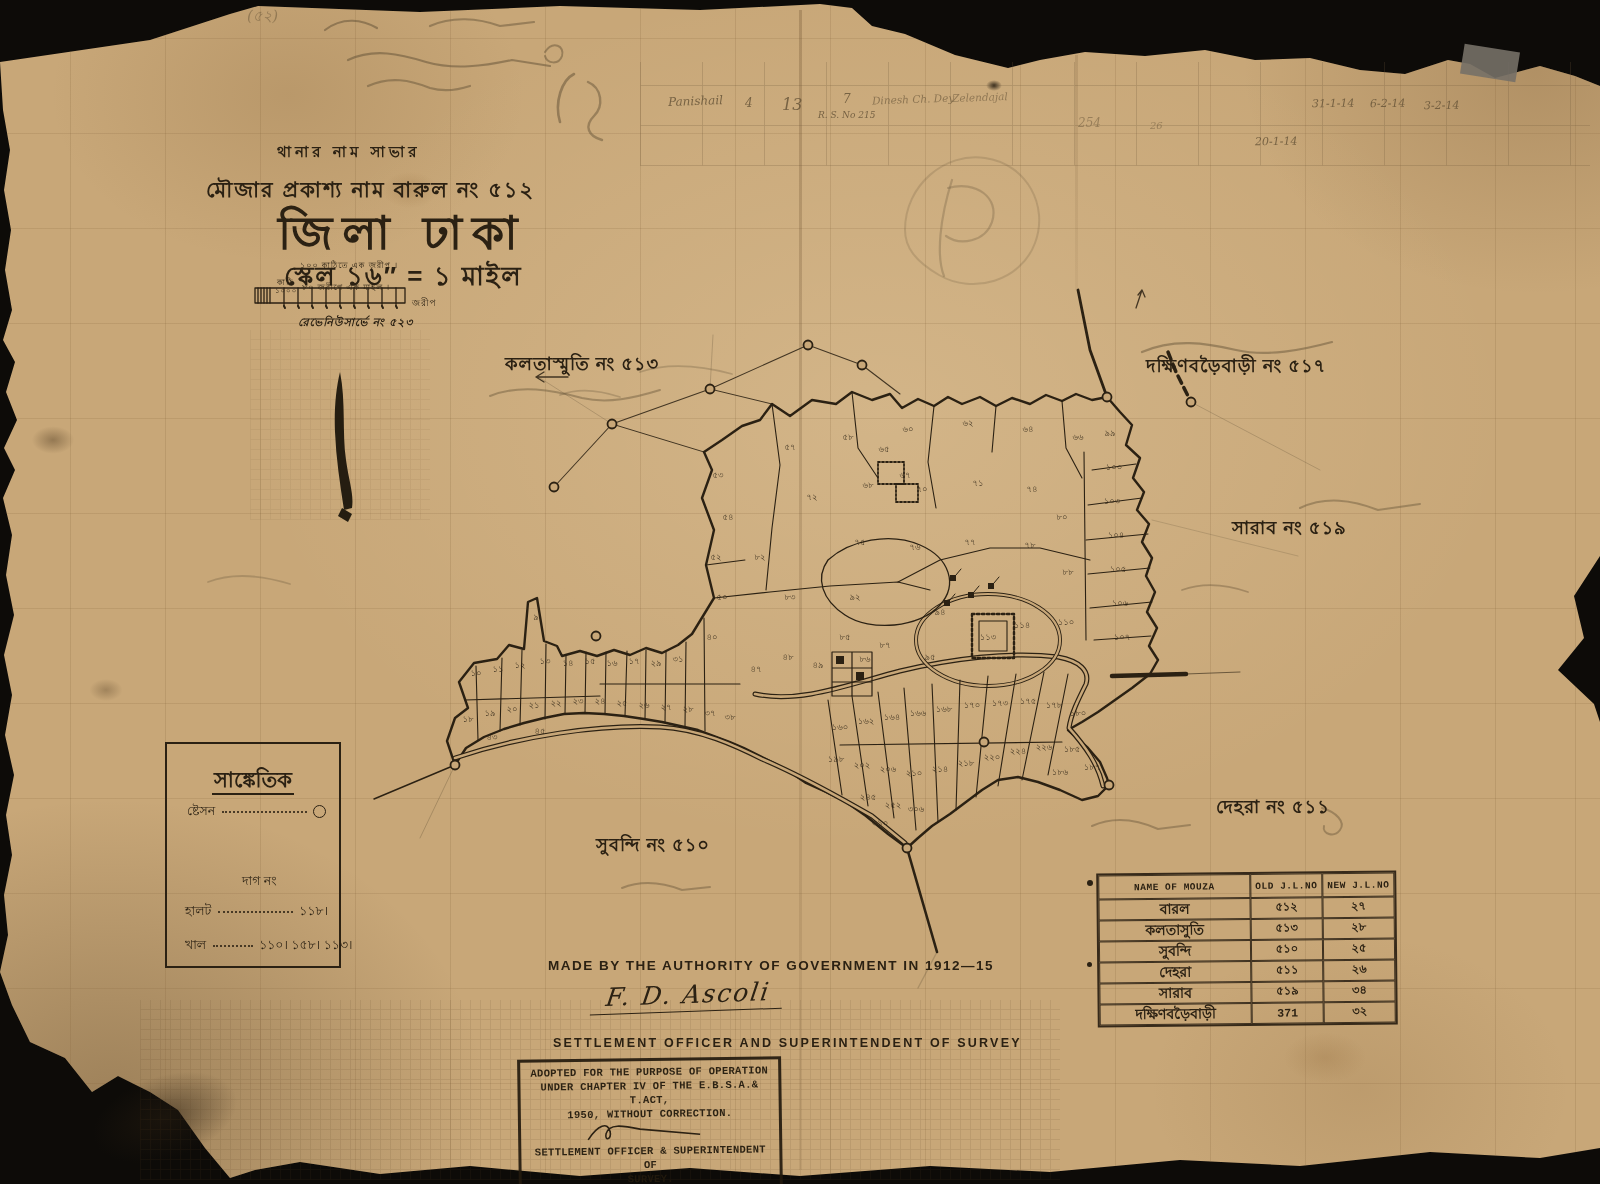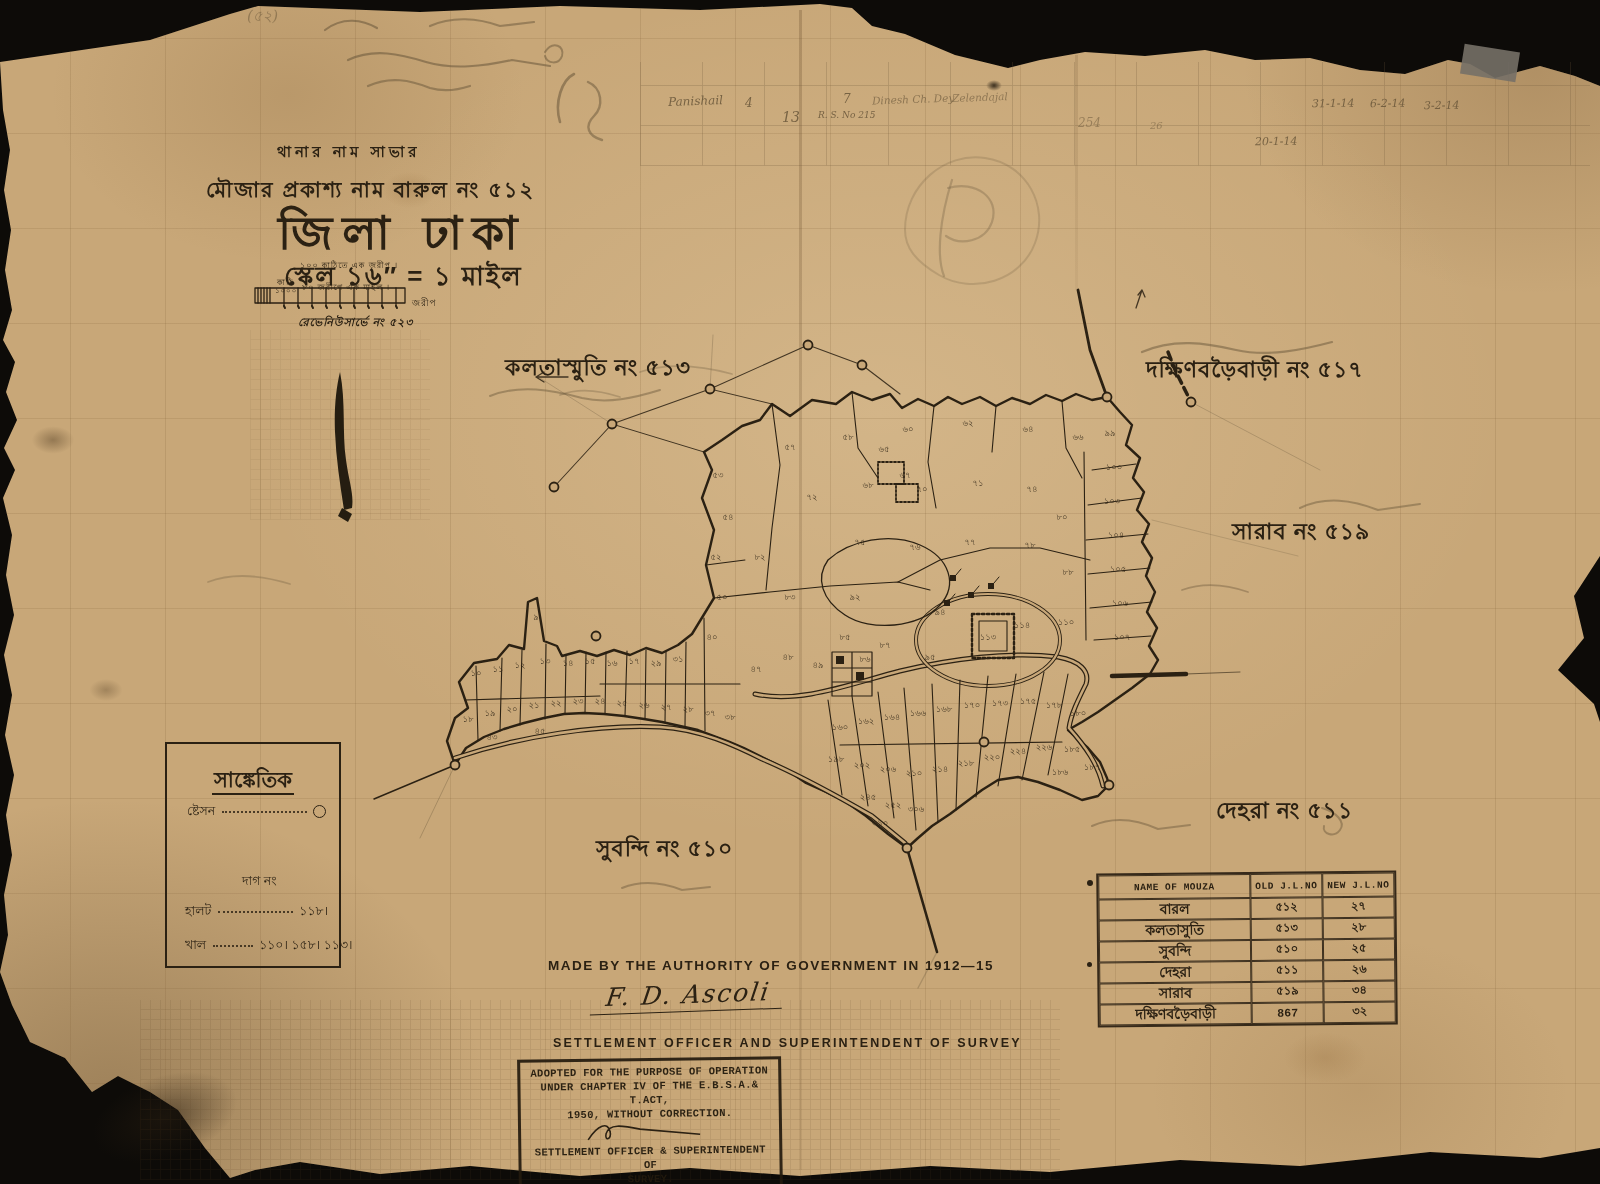--- a/index.html
+++ b/index.html
@@ -29,21 +29,21 @@
   .pencil-text{position:absolute;color:rgba(104,86,58,.85);font-style:italic;font-family:"DejaVu Serif",serif;white-space:nowrap;}
   .tape{position:absolute;background:#767067;opacity:.9;transform:rotate(9deg);}
 
   .t1{left:277px;top:140px;font-size:15px;font-weight:bold;letter-spacing:4px;}
   .t2{left:206px;top:174px;font-size:21px;font-weight:bold;letter-spacing:2px;}
   .t3{left:278px;top:198px;font-size:46px;font-weight:bold;letter-spacing:10px;}
   .t4{left:284px;top:256px;font-size:26px;font-weight:bold;letter-spacing:2px;text-align:center;}
   .sn{position:absolute;font-size:8px;color:#2b2113;letter-spacing:1px;white-space:nowrap;}
   .rev{left:298px;top:314px;font-size:11px;font-weight:bold;letter-spacing:1px;font-style:italic;}
 
-  .mouza-label{position:absolute;font-size:22px;font-weight:bold;letter-spacing:1px;white-space:nowrap;}
+  .mouza-label{position:absolute;font-size:18px;font-weight:bold;letter-spacing:1px;white-space:nowrap;}
 
   .legend{left:165px;top:742px;width:172px;height:222px;border:2.5px solid #2b2113;}
   .legend-title{position:absolute;left:0;right:0;top:20px;text-align:center;font-size:21px;font-weight:bold;}
   .legend-title span{border-bottom:2px solid #2b2113;padding:0 2px 2px;}
   .legend-row{position:absolute;font-size:12.5px;white-space:nowrap;}
   .dotline{display:inline-block;vertical-align:middle;border-bottom:2px dotted rgba(43,33,19,.8);}
   .circ{display:inline-block;width:11px;height:11px;border:1.6px solid #2b2113;border-radius:50%;vertical-align:middle;}
 
   .mtable{left:1097px;top:872px;transform:rotate(-.6deg);border:2px solid rgba(38,28,16,.9);}
   .mtable .row{display:grid;grid-template-columns:152px 72px 72px;}
@@ -369,21 +369,21 @@
       <div class="cell no beng">৫১১</div>
       <div class="cell no beng">২৬</div>
     </div>
     <div class="row">
       <div class="cell nm beng">সারাব</div>
       <div class="cell no beng">৫১৯</div>
       <div class="cell no beng">৩৪</div>
     </div>
     <div class="row">
       <div class="cell nm beng">দক্ষিণবড়ৈবাড়ী</div>
-      <div class="cell no beng">867</div>
+      <div class="cell no beng">371</div>
       <div class="cell no beng">৩২</div>
     </div>
   </div>
   <div class="abs" style="left:1087px;top:880px;width:6px;height:6px;border-radius:50%;background:#2b2113;"></div>
   <div class="abs" style="left:1087px;top:962px;width:5px;height:5px;border-radius:50%;background:#2b2113;"></div>
 
   <div class="abs madeby">MADE BY THE AUTHORITY OF GOVERNMENT IN 1912—15</div>
   <div class="abs sig">F. D. Ascoli</div>
   <div class="abs officer">SETTLEMENT OFFICER AND SUPERINTENDENT OF SURVEY</div>
   <div class="abs stamp">
@@ -393,21 +393,21 @@
     <svg width="140" height="24" viewBox="0 0 140 24" style="display:block;margin:0 auto;">
       <path d="M8,18 c10,-15 20,-18 22,-8 c2,8 -6,10 -4,2 c3,-10 16,-8 34,-4 l60,6" stroke="#2b2113" fill="none" stroke-width="1.6"></path>
     </svg>
     <div>SETTLEMENT OFFICER &amp; SUPERINTENDENT OF</div>
     <div>SURVEY.</div>
   </div>
 
   <div class="pencil-text" style="left:247px;top:4px;font-size:15px;opacity:.6;">(৫২)</div>
   <div class="pencil-text" style="left:668px;top:94px;font-size:12px;transform:rotate(-2deg);">Panishail</div>
   <div class="pencil-text" style="left:745px;top:96px;font-size:12px;">4</div>
-  <div class="pencil-text" style="left:782px;top:109px;font-size:14px;">13</div>
+  <div class="pencil-text" style="left:782px;top:95px;font-size:16px;">13</div>
   <div class="pencil-text" style="left:843px;top:92px;font-size:12px;">7</div>
   <div class="pencil-text" style="left:818px;top:110px;font-size:9px;">R. S. No 215</div>
   <div class="pencil-text" style="left:872px;top:93px;font-size:10.5px;transform:rotate(-2deg);opacity:.75;">Dinesh Ch. Dey</div>
   <div class="pencil-text" style="left:952px;top:91px;font-size:10.5px;transform:rotate(-2deg);opacity:.7;">Zelendajal</div>
   <div class="pencil-text" style="left:1255px;top:99px;font-size:11px;transform:rotate(-1deg);margin-top:36px;">20-1-14</div>
   <div class="pencil-text" style="left:1312px;top:97px;font-size:11px;transform:rotate(-1deg);">31-1-14</div>
   <div class="pencil-text" style="left:1370px;top:97px;font-size:11px;transform:rotate(-1deg);">6-2-14</div>
   <div class="pencil-text" style="left:1424px;top:99px;font-size:11px;transform:rotate(-1deg);">3-2-14</div>
   <div class="pencil-text" style="left:1078px;top:116px;font-size:12px;opacity:.6;">254</div>
   <div class="pencil-text" style="left:1150px;top:120px;font-size:10px;opacity:.6;">26</div>

